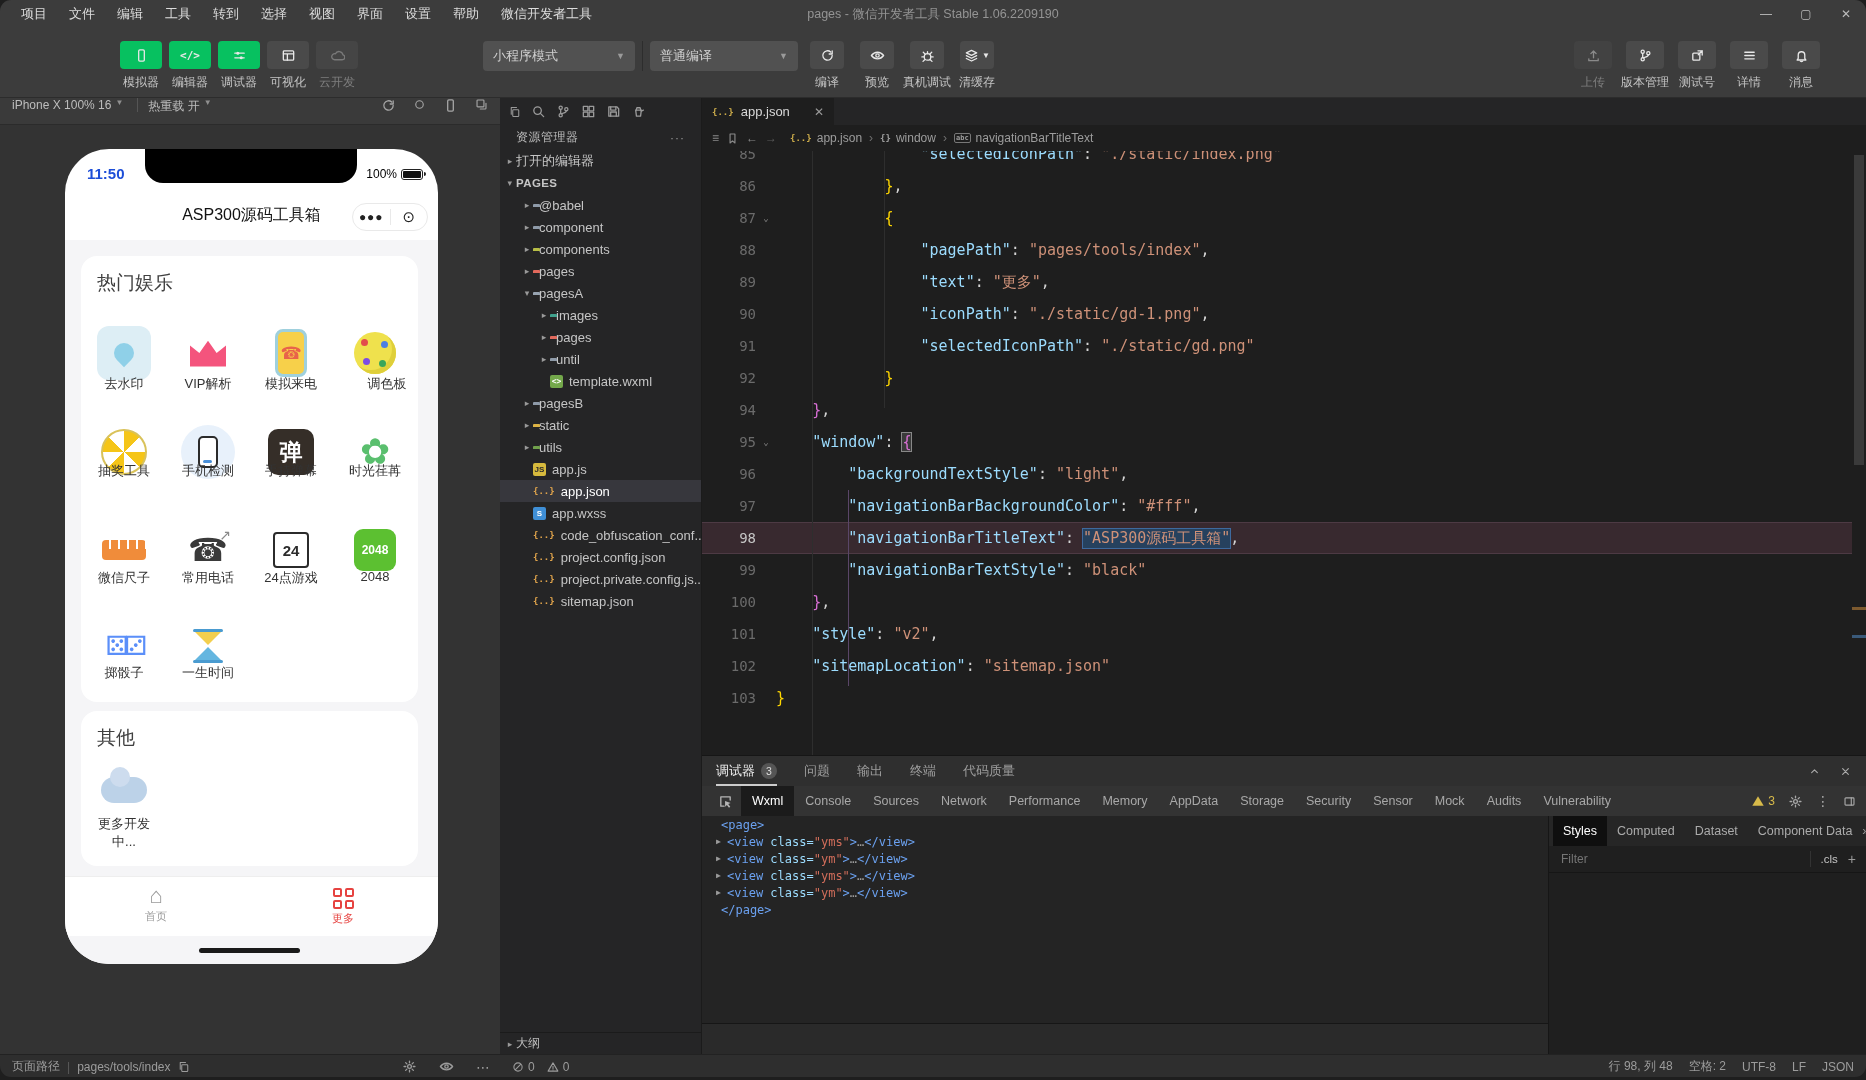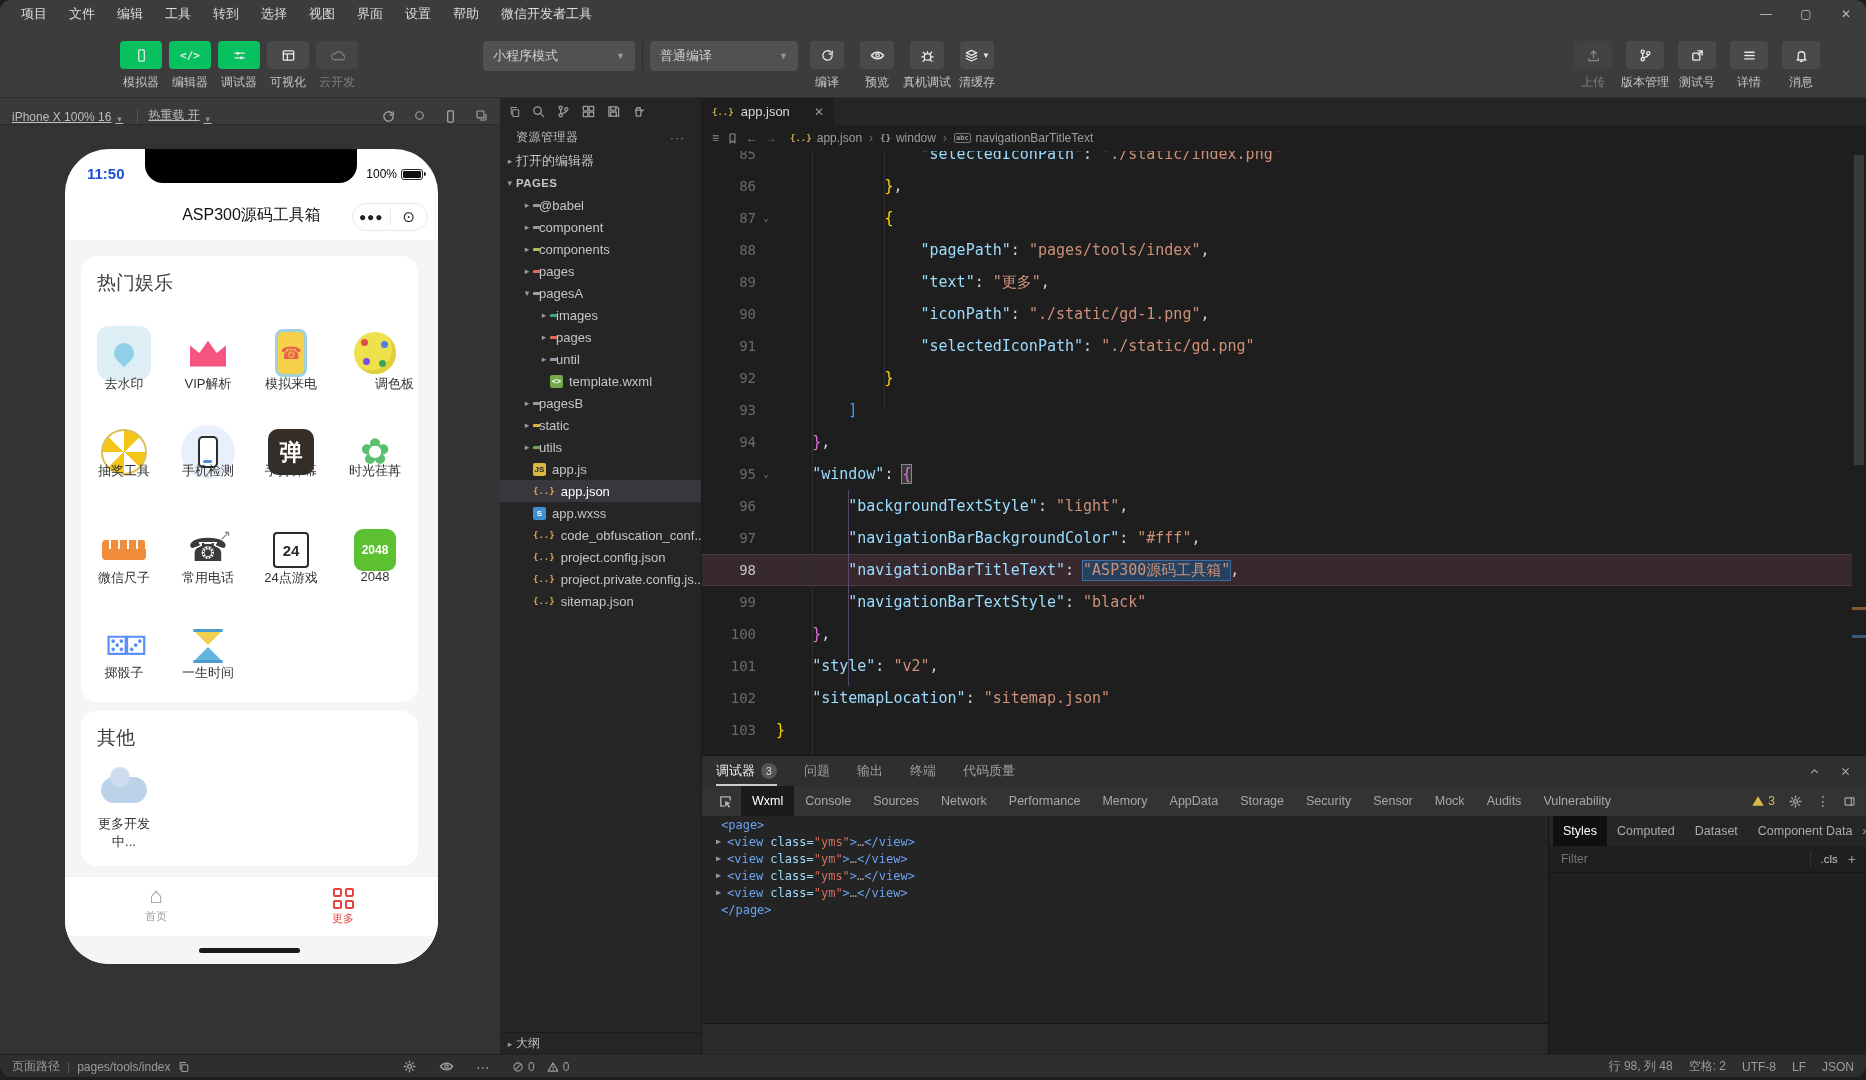--- a/index.html
+++ b/index.html
@@ -32,21 +32,21 @@
   .dd { height:30px; background:#515151; border-radius:4px; display:flex; align-items:center;
         padding:0 10px; color:#cfcfcf; font-size:13px; }
   .dd .caret { margin-left:auto; padding-left:26px; color:#9a9a9a; font-size:9px; }
   .vdiv { width:1px; height:30px; background:#2d2d2d; margin:0 7px; }
   .abtn .box { width:34px; }
   .tbtn .ccaret { font-size:8px; margin-left:3px; }
 
   
   .sim-col { position:absolute; left:0; top:98px; width:500px; bottom:23px; background:#333; }
   .sim-toolbar { height:27px; background:#3a3a3a; border-bottom:1px solid #2b2b2b; display:flex;
-                 align-items:flex-end; padding:0 12px; font-size:12px; color:#bdbdbd;text-decoration:underline; }
+                 align-items:flex-start; padding:0 12px; font-size:12px; color:#bdbdbd; }
   .sim-toolbar .caret { font-size:8px; color:#8f8f8f; margin:0 4px; }
   .sim-sep { width:1px; height:14px; background:#555; margin:0 10px; }
   .sim-icons { margin-left:auto; display:flex; gap:17px; color:#a5a5a5; }
 
   
   .phone { position:absolute; left:65px; top:51px; width:373px; height:815px; background:#fff;
            border-radius:44px; overflow:hidden; }
   .notch { position:absolute; left:80px; top:0; width:212px; height:34px; background:#000;
            border-radius:0 0 18px 18px; z-index:5; }
   .p-time { position:absolute; left:22px; top:16px; font-size:15px; font-weight:bold; color:#1d4ed8; }
@@ -208,20 +208,21 @@
         <span class="menu-item">编辑</span>
         <span class="menu-item">工具</span>
         <span class="menu-item">转到</span>
         <span class="menu-item">选择</span>
         <span class="menu-item">视图</span>
         <span class="menu-item">界面</span>
         <span class="menu-item">设置</span>
         <span class="menu-item">帮助</span>
         <span class="menu-item">微信开发者工具</span>
       </div>
+    <div class="win-title">pages - 微信开发者工具 Stable 1.06.2209190</div>
     <div class="win-controls">
       <span>—</span>
       <span>▢</span>
       <span>✕</span>
     </div>
   </div>
 
   <div class="toolbar">
     <div class="tgroup" style="left:120px;gap:7px" id="panel-buttons">
         <div class="tbtn on">
@@ -440,21 +441,21 @@
             <div class="gcell" style="left: 252px; top: 70px;">
               <span class="gi">
                 <span style="position:relative;width:42px;height:42px;border-radius:50%;background:#efe14d;box-shadow:inset -4px -4px 0 #dfcf3a">
                   <i style="position:absolute;left:7px;top:7px;width:7px;height:7px;border-radius:50%;background:#e24c4c"></i>
                   <i style="position:absolute;right:8px;top:9px;width:7px;height:7px;border-radius:50%;background:#4c7fe2"></i>
                   <i style="position:absolute;left:9px;bottom:9px;width:7px;height:7px;border-radius:50%;background:#7c4ce2"></i>
                   <i style="position:absolute;right:10px;bottom:7px;width:7px;height:7px;border-radius:50%;background:#3aa65a"></i>
                 </span>
               </span>
             </div>
-            <div class="glabel" style="left: 249px; top: 119px; text-align: right;">调色板</div>
+            <div class="glabel" style="left: 264px; top: 119px;">调色板</div>
             <div class="gcell" style="left: 1px; top: 169px;">
               <span class="gi">
                 <span style="width:46px;height:46px;border-radius:50%;border:2px solid #d9c25a;background:conic-gradient(#f5c518 0 45deg,#fff 45deg 90deg,#f5c518 90deg 135deg,#fff 135deg 180deg,#f5c518 180deg 225deg,#fff 225deg 270deg,#f5c518 270deg 315deg,#fff 315deg 360deg)"></span>
               </span>
             </div>
             <div class="glabel" style="left: 1px; top: 206px;">抽奖工具</div>
             <div class="gcell" style="left: 85px; top: 169px;">
               <span class="gi" style="background:#e8f1fb;border-radius:50%">
                 <i style="width:20px;height:32px;border:2.5px solid #2b2b2b;border-radius:5px;background:#fff;position:relative">
                   <u style="position:absolute;left:3px;bottom:3px;width:9px;height:3px;background:#4a90d9;border-radius:2px"></u>
@@ -710,21 +711,20 @@
   <div class="editor">
     <div class="code" id="code">
         <div class="cl"><span class="gut">85</span><span class="fold"></span><span>                </span><span class="tk-k">"selectedIconPath"</span><span class="tk-p">: </span><span class="tk-s">"./static/index.png"</span></div>
         <div class="cl"><span class="gut">86</span><span class="fold"></span><span>            </span><span class="tk-b">}</span><span class="tk-p">,</span></div>
         <div class="cl"><span class="gut">87</span><span class="fold">⌄</span><span>            </span><span class="tk-b">{</span></div>
         <div class="cl"><span class="gut">88</span><span class="fold"></span><span>                </span><span class="tk-k">"pagePath"</span><span class="tk-p">: </span><span class="tk-s">"pages/tools/index"</span><span class="tk-p">,</span></div>
         <div class="cl"><span class="gut">89</span><span class="fold"></span><span>                </span><span class="tk-k">"text"</span><span class="tk-p">: </span><span class="tk-s">"更多"</span><span class="tk-p">,</span></div>
         <div class="cl"><span class="gut">90</span><span class="fold"></span><span>                </span><span class="tk-k">"iconPath"</span><span class="tk-p">: </span><span class="tk-s">"./static/gd-1.png"</span><span class="tk-p">,</span></div>
         <div class="cl"><span class="gut">91</span><span class="fold"></span><span>                </span><span class="tk-k">"selectedIconPath"</span><span class="tk-p">: </span><span class="tk-s">"./static/gd.png"</span></div>
         <div class="cl"><span class="gut">92</span><span class="fold"></span><span>            </span><span class="tk-b">}</span></div>
-        <div class="cl"><span class="gut">93</span><span class="fold"></span><span>        </span><span class="tk-bb">]</span></div>
         <div class="cl"><span class="gut">94</span><span class="fold"></span><span>    </span><span class="tk-bp">}</span><span class="tk-p">,</span></div>
         <div class="cl"><span class="gut">95</span><span class="fold">⌄</span><span>    </span><span class="tk-k">"window"</span><span class="tk-p">: </span><span class="tk-bm">{</span></div>
         <div class="cl"><span class="gut">96</span><span class="fold"></span><span>        </span><span class="tk-k">"backgroundTextStyle"</span><span class="tk-p">: </span><span class="tk-s">"light"</span><span class="tk-p">,</span></div>
         <div class="cl"><span class="gut">97</span><span class="fold"></span><span>        </span><span class="tk-k">"navigationBarBackgroundColor"</span><span class="tk-p">: </span><span class="tk-s">"#fff"</span><span class="tk-p">,</span></div>
         <div class="cl cur"><span class="gut">98</span><span class="fold"></span><span>        </span><span class="tk-k">"navigationBarTitleText"</span><span class="tk-p">: </span><span class="tk-sel">"ASP300源码工具箱"</span><span class="tk-p">,</span></div>
         <div class="cl"><span class="gut">99</span><span class="fold"></span><span>        </span><span class="tk-k">"navigationBarTextStyle"</span><span class="tk-p">: </span><span class="tk-s">"black"</span></div>
         <div class="cl"><span class="gut">100</span><span class="fold"></span><span>    </span><span class="tk-bp">}</span><span class="tk-p">,</span></div>
         <div class="cl"><span class="gut">101</span><span class="fold"></span><span>    </span><span class="tk-k">"style"</span><span class="tk-p">: </span><span class="tk-s">"v2"</span><span class="tk-p">,</span></div>
         <div class="cl"><span class="gut">102</span><span class="fold"></span><span>    </span><span class="tk-k">"sitemapLocation"</span><span class="tk-p">: </span><span class="tk-s">"sitemap.json"</span></div>
         <div class="cl"><span class="gut">103</span><span class="fold"></span><span></span><span class="tk-b">}</span></div>

